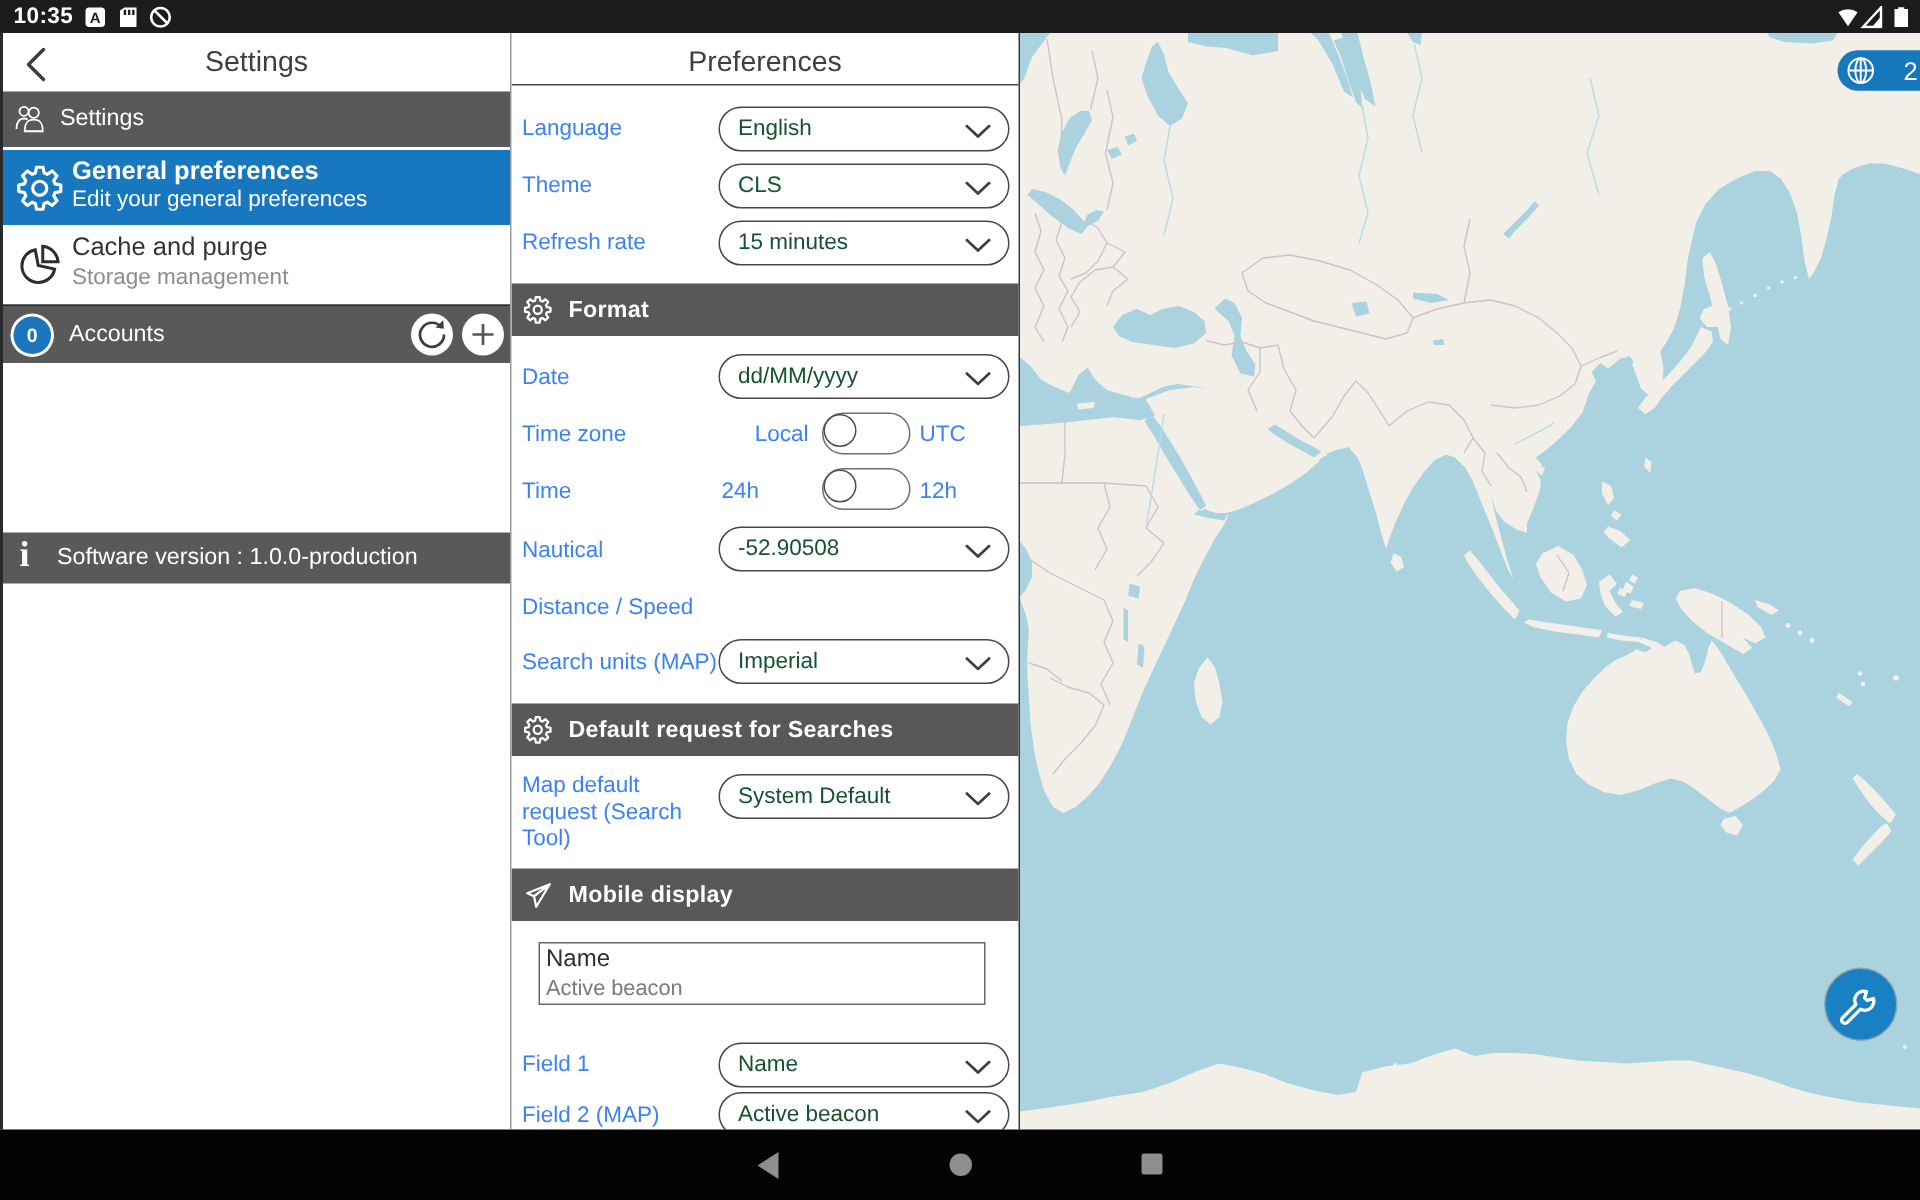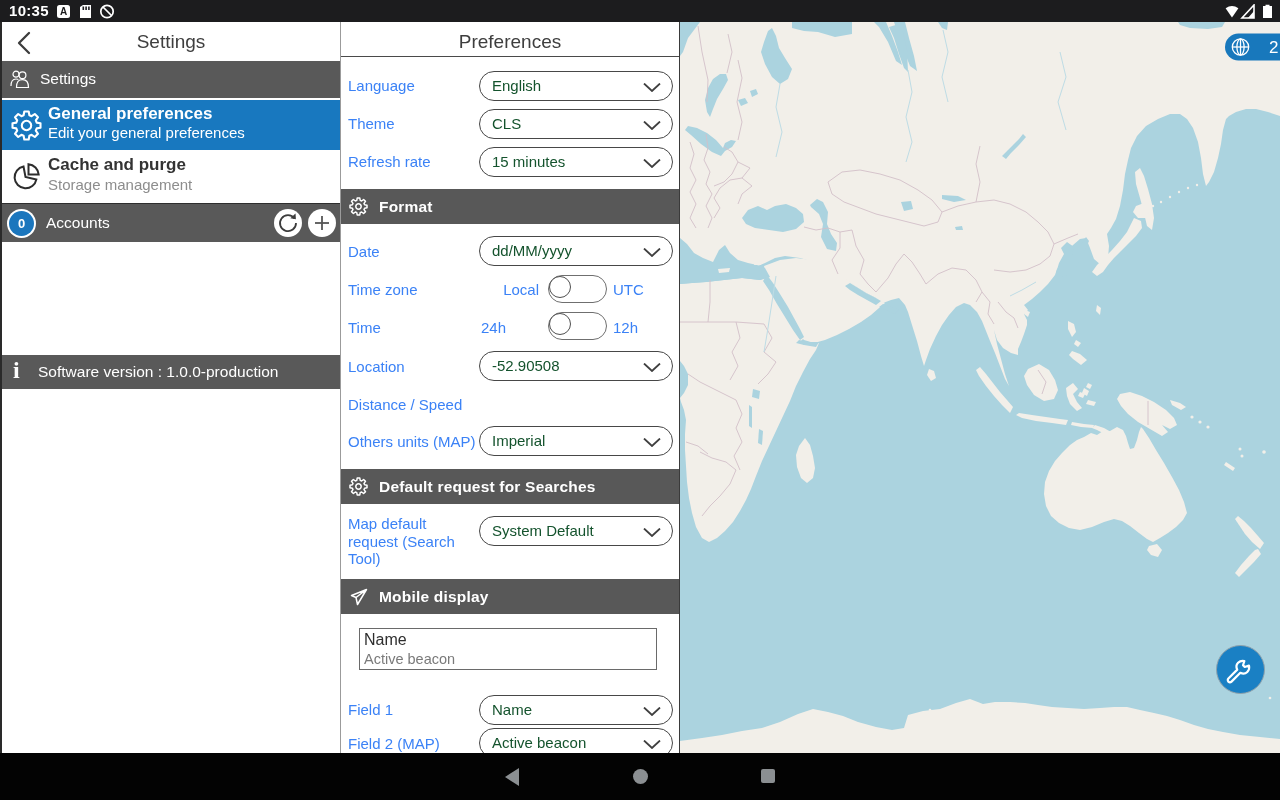--- a/index.html
+++ b/index.html
@@ -71,21 +71,21 @@
   <div class="abs" style="left:46px;top:24px;font-size:15px">Edit your general preferences</div>
  </div>
 
  <div class="abs" style="left:0;top:128px;width:338px;height:52px;background:#fff">
   <svg class="abs" style="left:9px;top:11px" width="31" height="31" viewBox="0 0 31 31">
    <g fill="none" stroke="#2d2d2d" stroke-width="2">
     <path d="M12.5 5.5 A11 11 0 1 0 25.4 18.4 L14.5 16 Z"></path>
     <path d="M17.5 3.2 A11.3 11.3 0 0 1 27.7 13.5 L17.5 13.5 Z"></path>
    </g>
   </svg>
-  <div class="abs" style="left:46px;top:5px;font-size:17px;font-weight:bold;color:#333">Cache and purge</div>
+  <div class="abs" style="left:46px;top:5px;font-size:17px;font-weight:normal;color:#333">Cache and purge</div>
   <div class="abs" style="left:46px;top:26px;font-size:15px;color:#8d8d8d">Storage management</div>
  </div>
 
  <div class="abs grow" style="left:0;top:181px;width:338px;height:39px;border-top:1px solid #2e2e2e">
   <div class="abs" style="left:5px;top:5px;width:29px;height:29px;border-radius:50%;background:#fff"></div>
   <div class="abs" style="left:7px;top:7px;width:25px;height:25px;border-radius:50%;background:#1b76bd;color:#fff;font-size:13px;font-weight:bold;text-align:center;line-height:25px">0</div>
   <div class="abs" style="left:44px;top:10px;font-size:15.5px">Accounts</div>
   <div class="abs" style="left:272px;top:5px;width:28px;height:28px;border-radius:50%;background:#fff"></div>
   <svg class="abs" style="left:272px;top:5px" width="28" height="28" viewBox="0 0 28 28">
    <path d="M20.5 9.5 A8 8 0 1 0 22 14" fill="none" stroke="#3c3c3c" stroke-width="1.8"></path>
@@ -155,31 +155,31 @@
     </div>
  <div class="abs lbl" style="left:272px;top:259px">UTC</div>
 
  <div class="abs lbl" style="left:7px;top:296.5px">Time</div>
  <div class="abs lbl" style="left:140px;top:296.5px;width:58px;text-align:left">24h</div>
  <div class="tog" style="left:207px;top:290px">
       <div class="knob"></div>
     </div>
  <div class="abs lbl" style="left:272px;top:296.5px">12h</div>
 
- <div class="abs lbl" style="left:7px;top:336px">Location</div>
+ <div class="abs lbl" style="left:7px;top:336px">Nautical</div>
  <div class="pill" style="top:329px">
       <div class="tx">-52.90508</div>
       <svg class="chev" width="18" height="9" viewBox="0 0 18 9">
         <path d="M1 0.5 L9 8 L17 0.5" fill="none" stroke="#3f3f3f" stroke-width="1.8"></path>
       </svg>
     </div>
 
  <div class="abs lbl" style="left:7px;top:374px">Distance / Speed</div>
 
- <div class="abs lbl" style="left:7px;top:411px">Others units (MAP)</div>
+ <div class="abs lbl" style="left:7px;top:411px">Search units (MAP)</div>
  <div class="pill" style="top:404px">
       <div class="tx">Imperial</div>
       <svg class="chev" width="18" height="9" viewBox="0 0 18 9">
         <path d="M1 0.5 L9 8 L17 0.5" fill="none" stroke="#3f3f3f" stroke-width="1.8"></path>
       </svg>
     </div>
 
  <div class="secbar" style="top:447px">
   <svg class="abs" style="left:8px;top:8px" width="19" height="19" viewBox="-9.5 -9.5 19 19">
         <path d="M8.5,-1.3 L8.5,1.3 L6.1,1.7 L5.5,3.1 L7.0,5.1 L5.1,7.0 L3.1,5.5 L1.7,6.1 L1.3,8.5 L-1.3,8.5 L-1.7,6.1 L-3.1,5.5 L-5.1,7.0 L-7.0,5.1 L-5.5,3.1 L-6.1,1.7 L-8.5,1.3 L-8.5,-1.3 L-6.1,-1.7 L-5.5,-3.1 L-7.0,-5.1 L-5.1,-7.0 L-3.1,-5.5 L-1.7,-6.1 L-1.3,-8.5 L1.3,-8.5 L1.7,-6.1 L3.1,-5.5 L5.1,-7.0 L7.0,-5.1 L5.5,-3.1 L6.1,-1.7 Z" fill="none" stroke="#fff" stroke-width="1.5" stroke-linejoin="round"></path>

